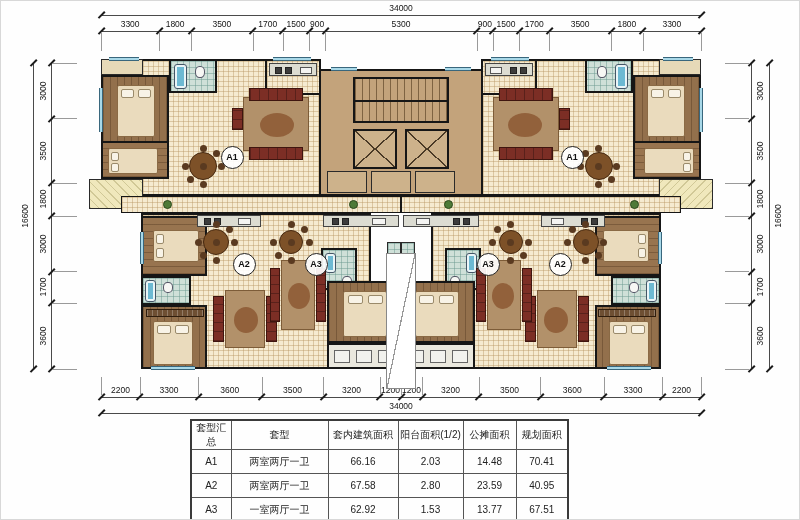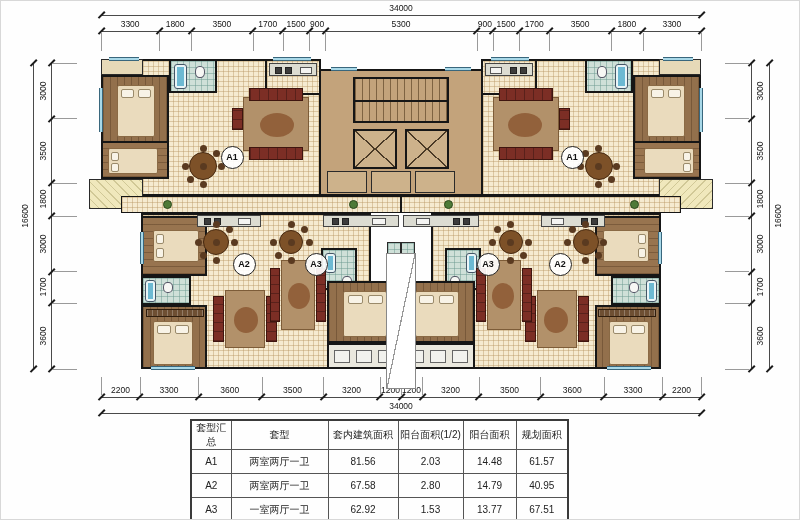--- a/index.html
+++ b/index.html
@@ -483,39 +483,39 @@
         <col style="width:65px">
           <col style="width:53px">
           <col style="width:52px">
       </colgroup>
       <thead>
           <tr>
             <th>套型汇总</th>
             <th>套型</th>
             <th>套内建筑面积</th>
             <th>阳台面积(1/2)</th>
-            <th>阳台面积</th>
+            <th>公摊面积</th>
             <th>规划面积</th>
           </tr>
         </thead>
       <tbody>
           <tr>
             <td>A1</td>
             <td>两室两厅一卫</td>
-            <td>81.56</td>
+            <td>66.16</td>
             <td>2.03</td>
             <td>14.48</td>
-            <td>61.57</td>
+            <td>70.41</td>
           </tr>
           <tr>
             <td>A2</td>
             <td>两室两厅一卫</td>
             <td>67.58</td>
             <td>2.80</td>
-            <td>14.79</td>
+            <td>23.59</td>
             <td>40.95</td>
           </tr>
           <tr>
             <td>A3</td>
             <td>一室两厅一卫</td>
             <td>62.92</td>
             <td>1.53</td>
             <td>13.77</td>
             <td>67.51</td>
           </tr>

